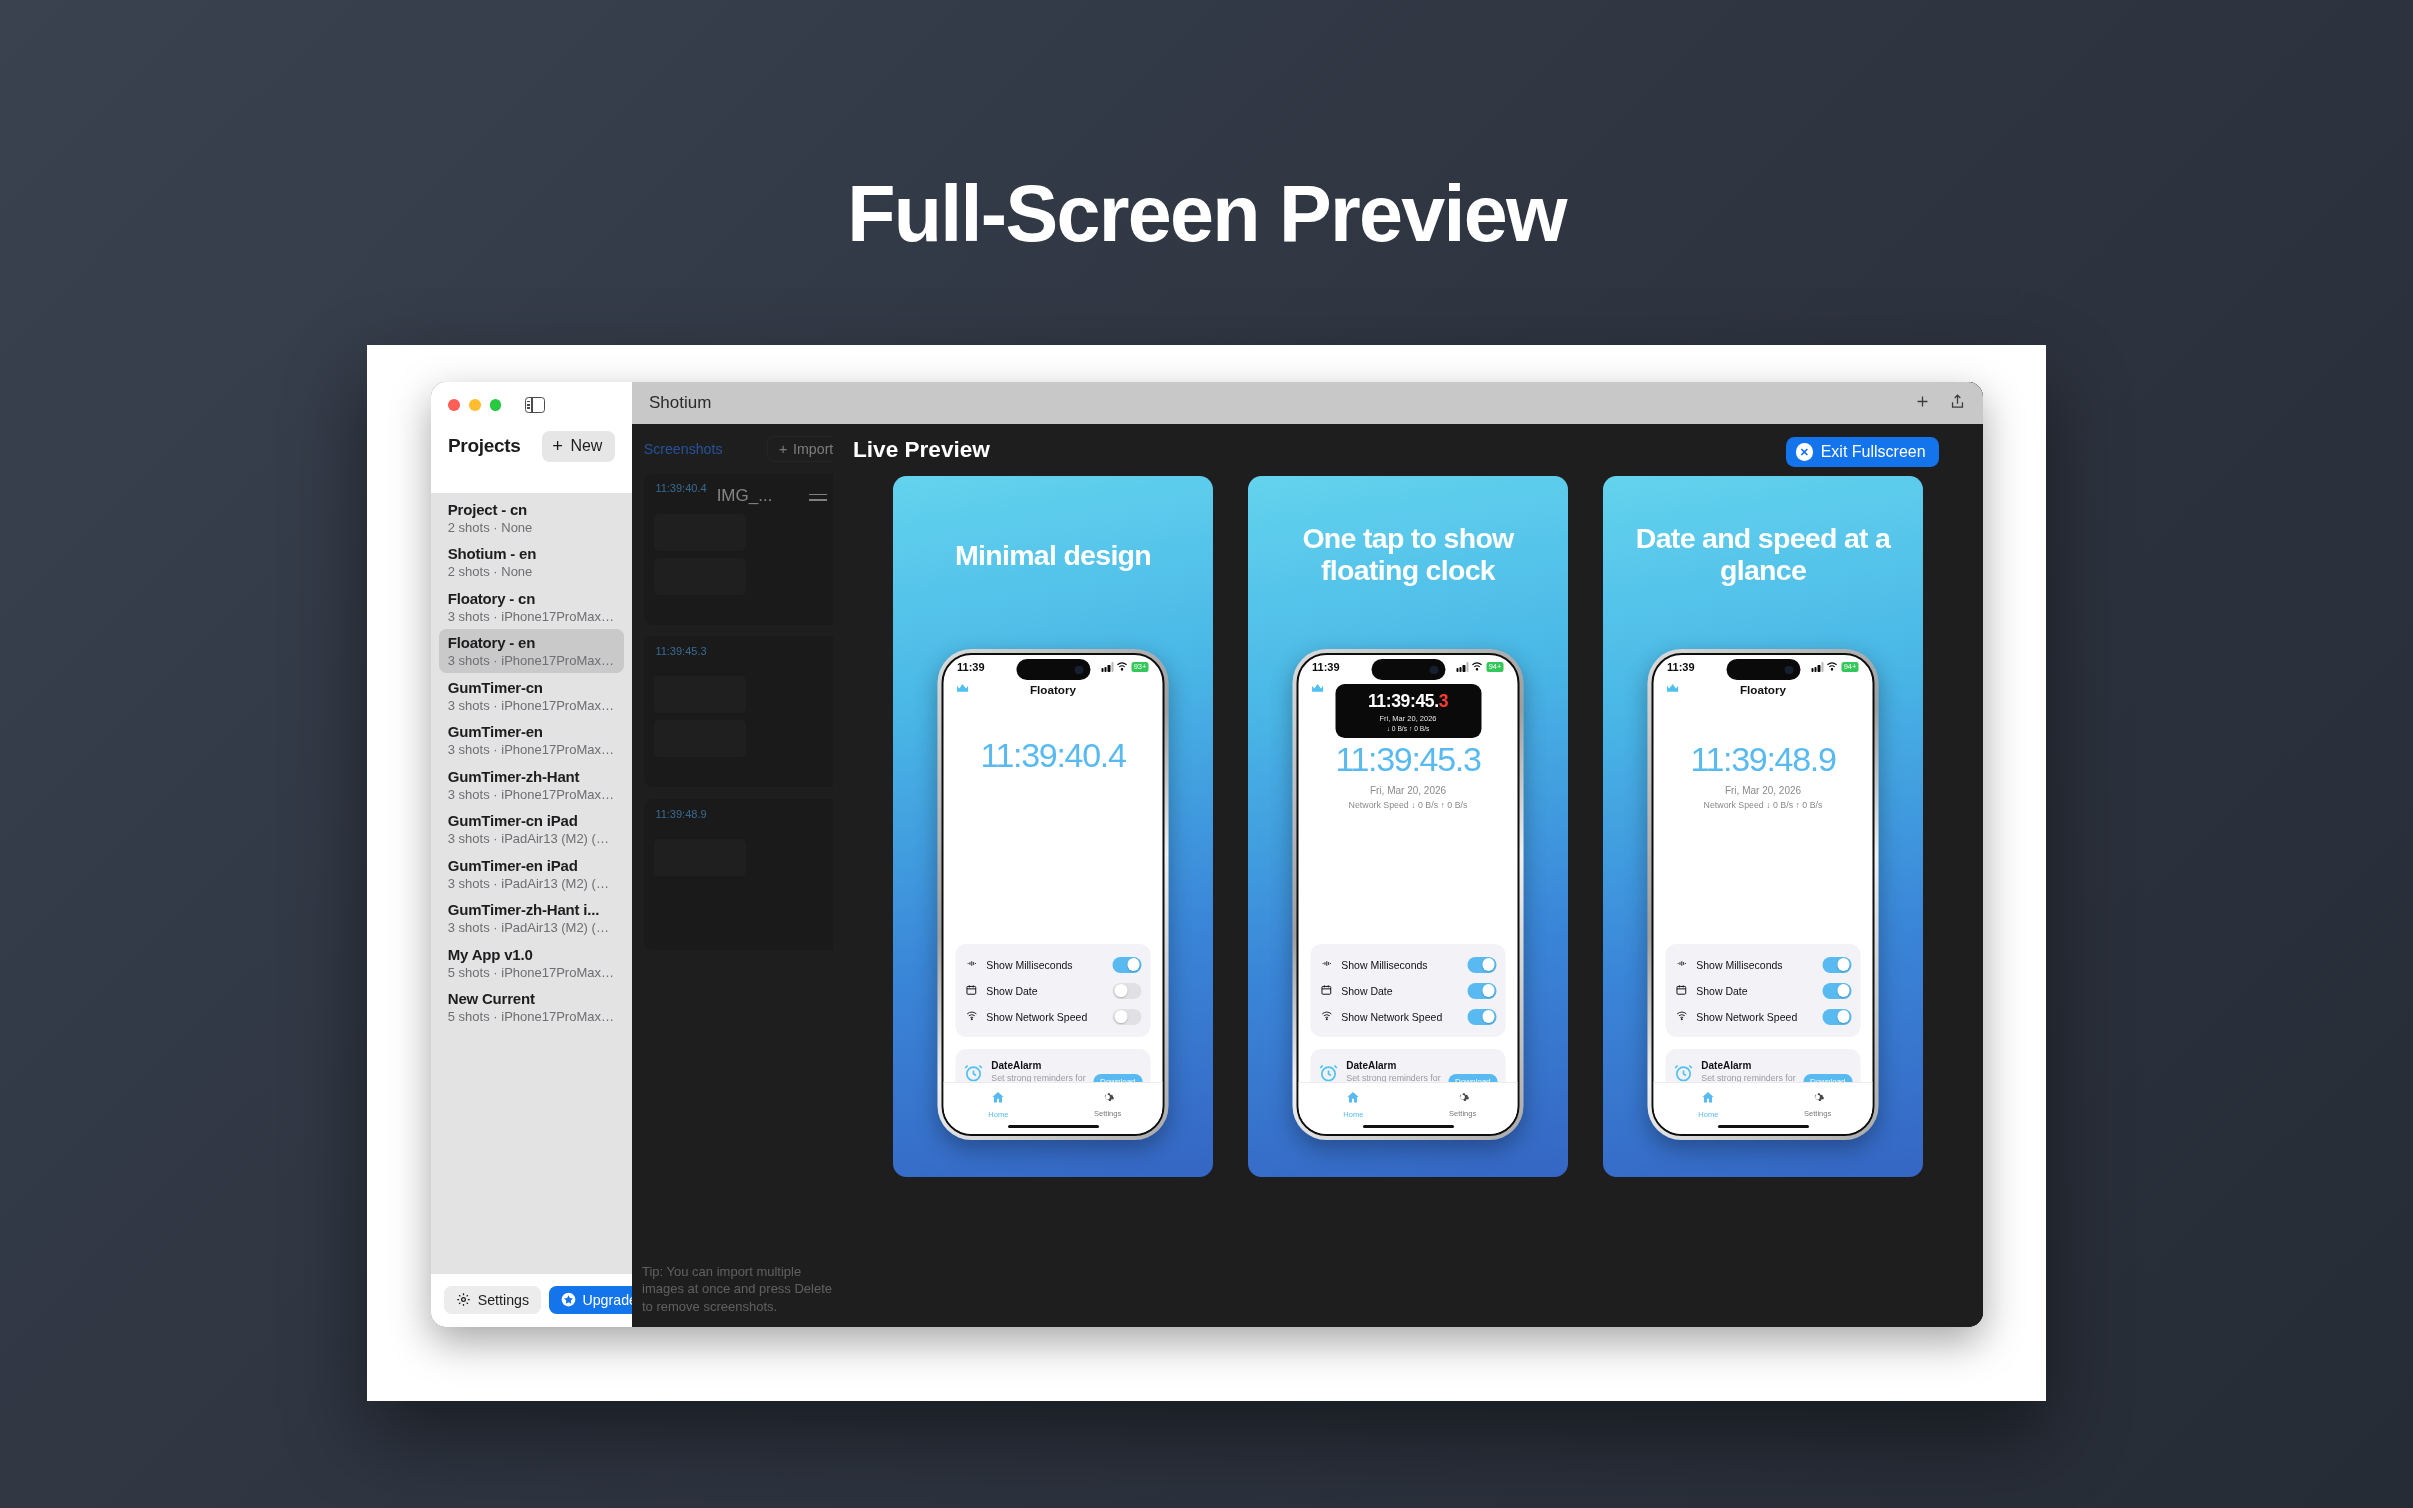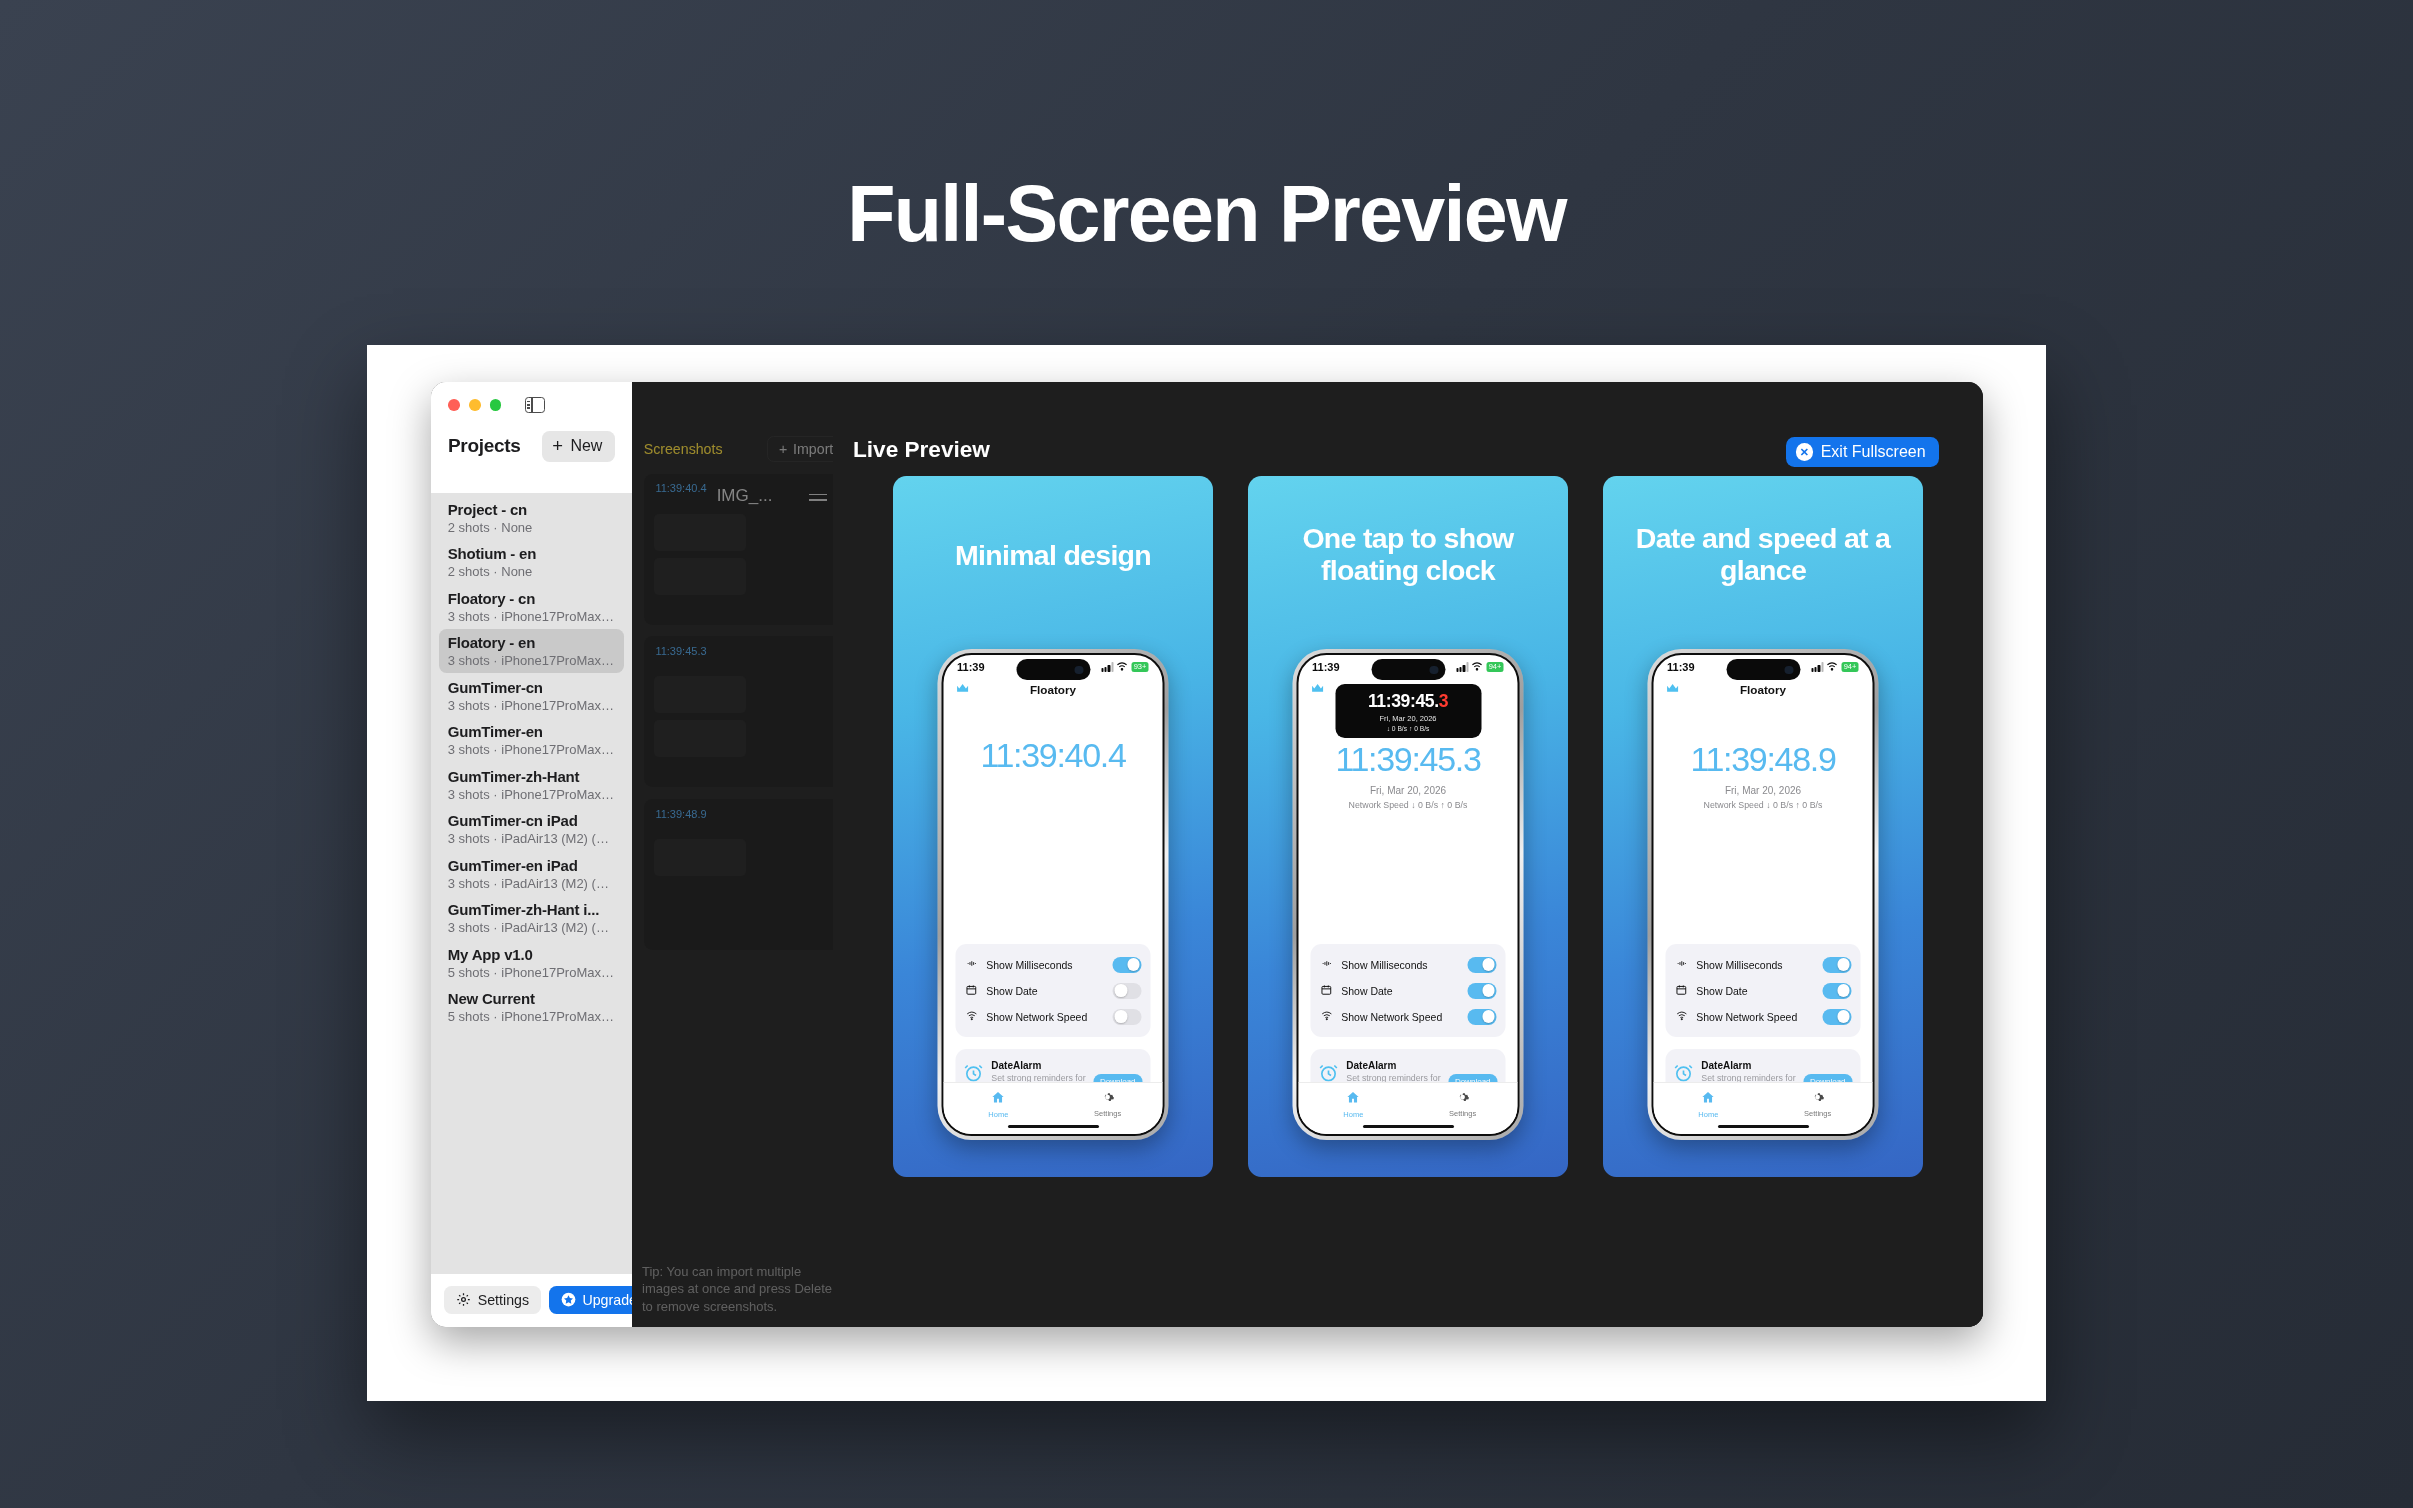--- a/index.html
+++ b/index.html
@@ -95,21 +95,21 @@
     height:42px; background:#c8c8c8; display:flex; align-items:center;
     padding:0 17px; justify-content:space-between;
   }
   .win-title{ font-size:17px; color:#2b2b2b; font-weight:500;}
   .tb-icons{ display:flex; gap:18.4px; align-items:center; color:#3a3a3a;}
 
   .content{ position:absolute; top:42px; left:0; right:0; bottom:0; display:flex;
             filter:brightness(.62); }
   .shots-col{ width:226px; border-right:0.8px solid #2b2b2b; padding:11.7px 11.7px 0 11.7px; }
   .shots-head{ display:flex; align-items:center; justify-content:space-between; }
-  .shots-label{ font-size:14.2px; color:#fde047; }
+  .shots-label{ font-size:14.2px; color:#3b82f6; }
   .import-btn{
     display:flex;align-items:center;gap:5.9px;
     border:0.8px solid #3c3c3c; border-radius:6.7px; padding:4.2px 11px;
     font-size:14.2px;color:#c5c5c5;
   }
   .thumb{
     margin-top:11.7px; background:#2a2a2a; border-radius:8.4px; height:151px;
     position:relative; overflow:hidden;
   }
   .thumb .tlabel{ position:absolute; top:12px; left:0; right:0; text-align:center;
@@ -393,20 +393,35 @@
                 <circle cx="12" cy="12" r="11" fill="#fff"></circle>
                 <path d="M12 5l2.2 4.5 5 .7-3.6 3.5.9 5-4.5-2.4-4.5 2.4.9-5L4.8 10.2l5-.7z" fill="#1374ec"></path>
               </svg>
           </span>
           <span>Upgrade</span>
         </div>
       </div>
     </div>
 
     <div class="main">
+      <div class="titlebar">
+        <div class="win-title">Shotium</div>
+        <div class="tb-icons">
+          <span>
+            <svg width="17" height="17" viewBox="0 0 24 24" stroke="#3a3a3a" stroke-width="1.8">
+                <path d="M12 5v14M5 12h14"></path>
+              </svg>
+          </span>
+          <span>
+            <svg width="17" height="17" viewBox="0 0 24 24" fill="none" stroke="#3a3a3a" stroke-width="1.8">
+              <path d="M12 3v12M8 7l4-4 4 4M5 13v7h14v-7"></path>
+            </svg>
+          </span>
+        </div>
+      </div>
 
       <div class="content">
         <div class="shots-col">
           <div class="shots-head">
             <div class="shots-label">Screenshots</div>
             <div class="import-btn">
               <span>+</span>
               <span>Import</span>
             </div>
           </div>

